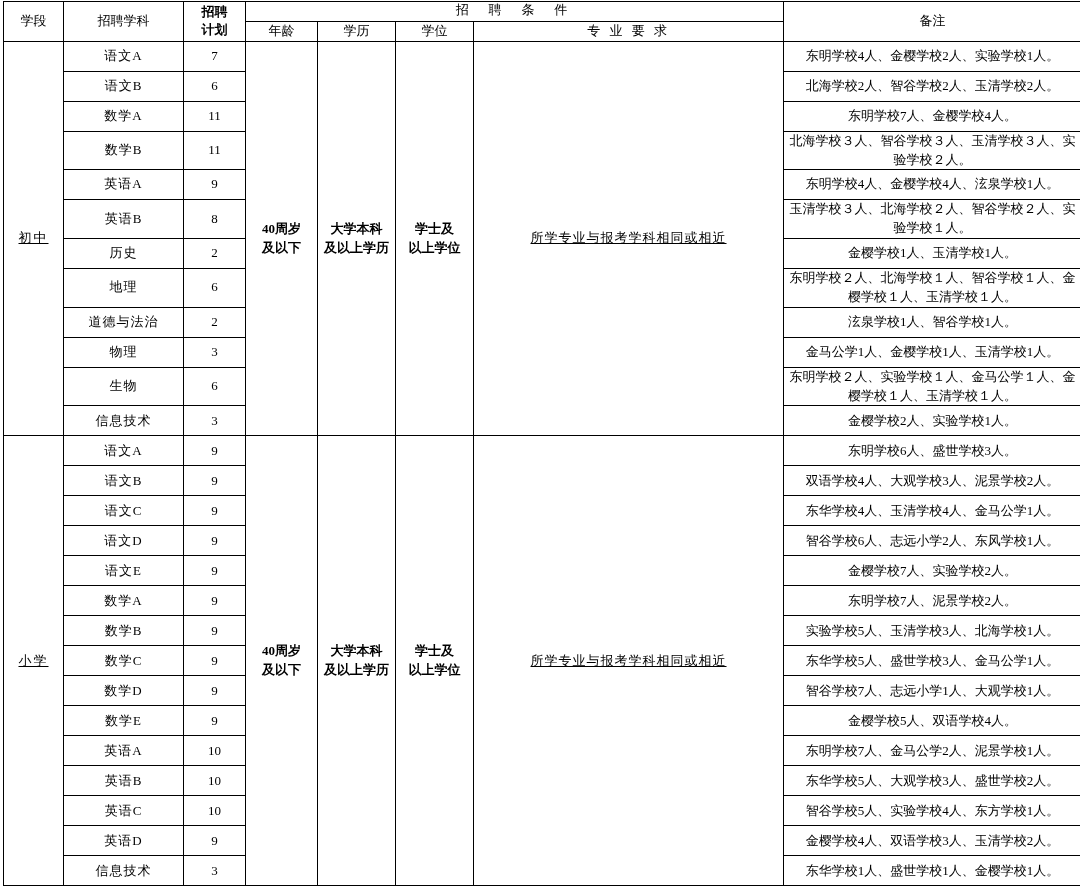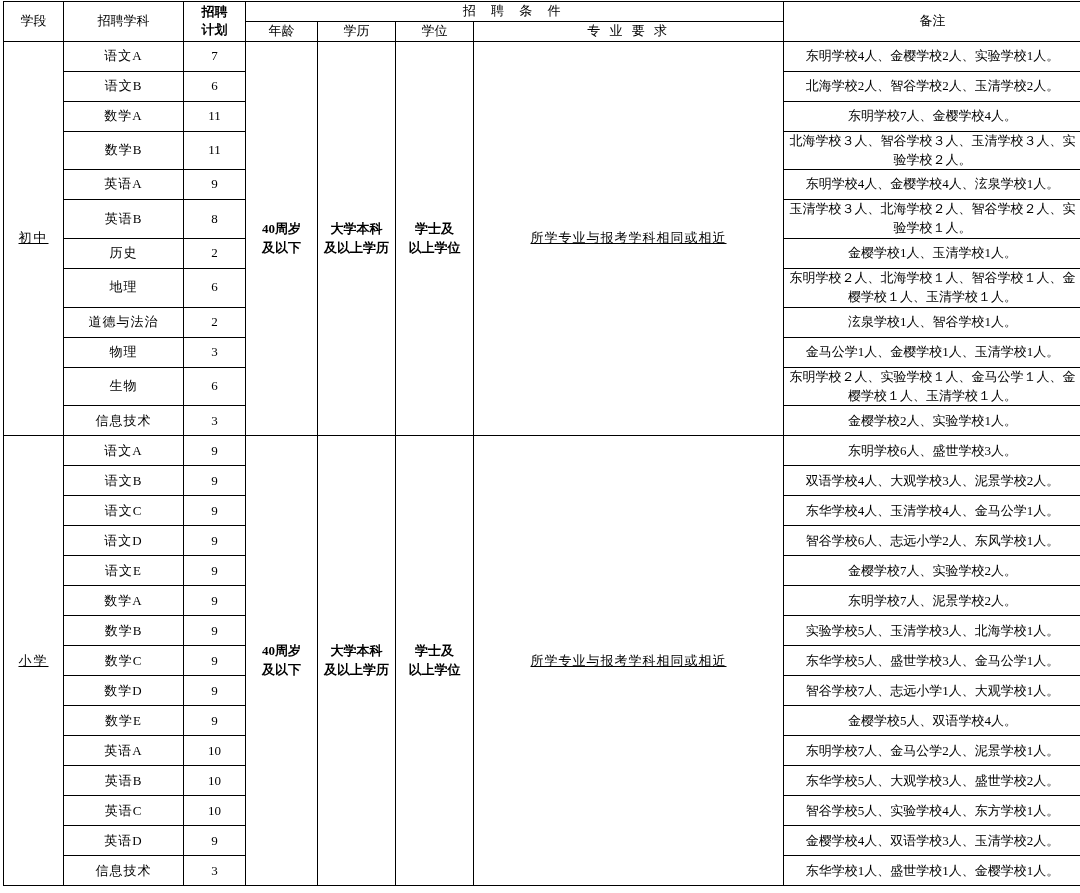--- a/index.html
+++ b/index.html
@@ -34,20 +34,21 @@
     font-size: 13px;
     line-height: 1.45;
   }
   .hdr-cell {
     font-size: 14px;
     padding: 4px 2px;
   }
   .hdr-wide {
     letter-spacing: 6px;
     font-size: 14px;
+    font-family: Liberation Mono, monospace;
   }
   .hdr-spaced {
     letter-spacing: 3px;
   }
   .col-stage   { width: 60px; }
   .col-subject { width: 120px; }
   .col-plan    { width: 62px; }
   .col-age     { width: 72px; }
   .col-edu     { width: 78px; }
   .col-degree  { width: 78px; }

